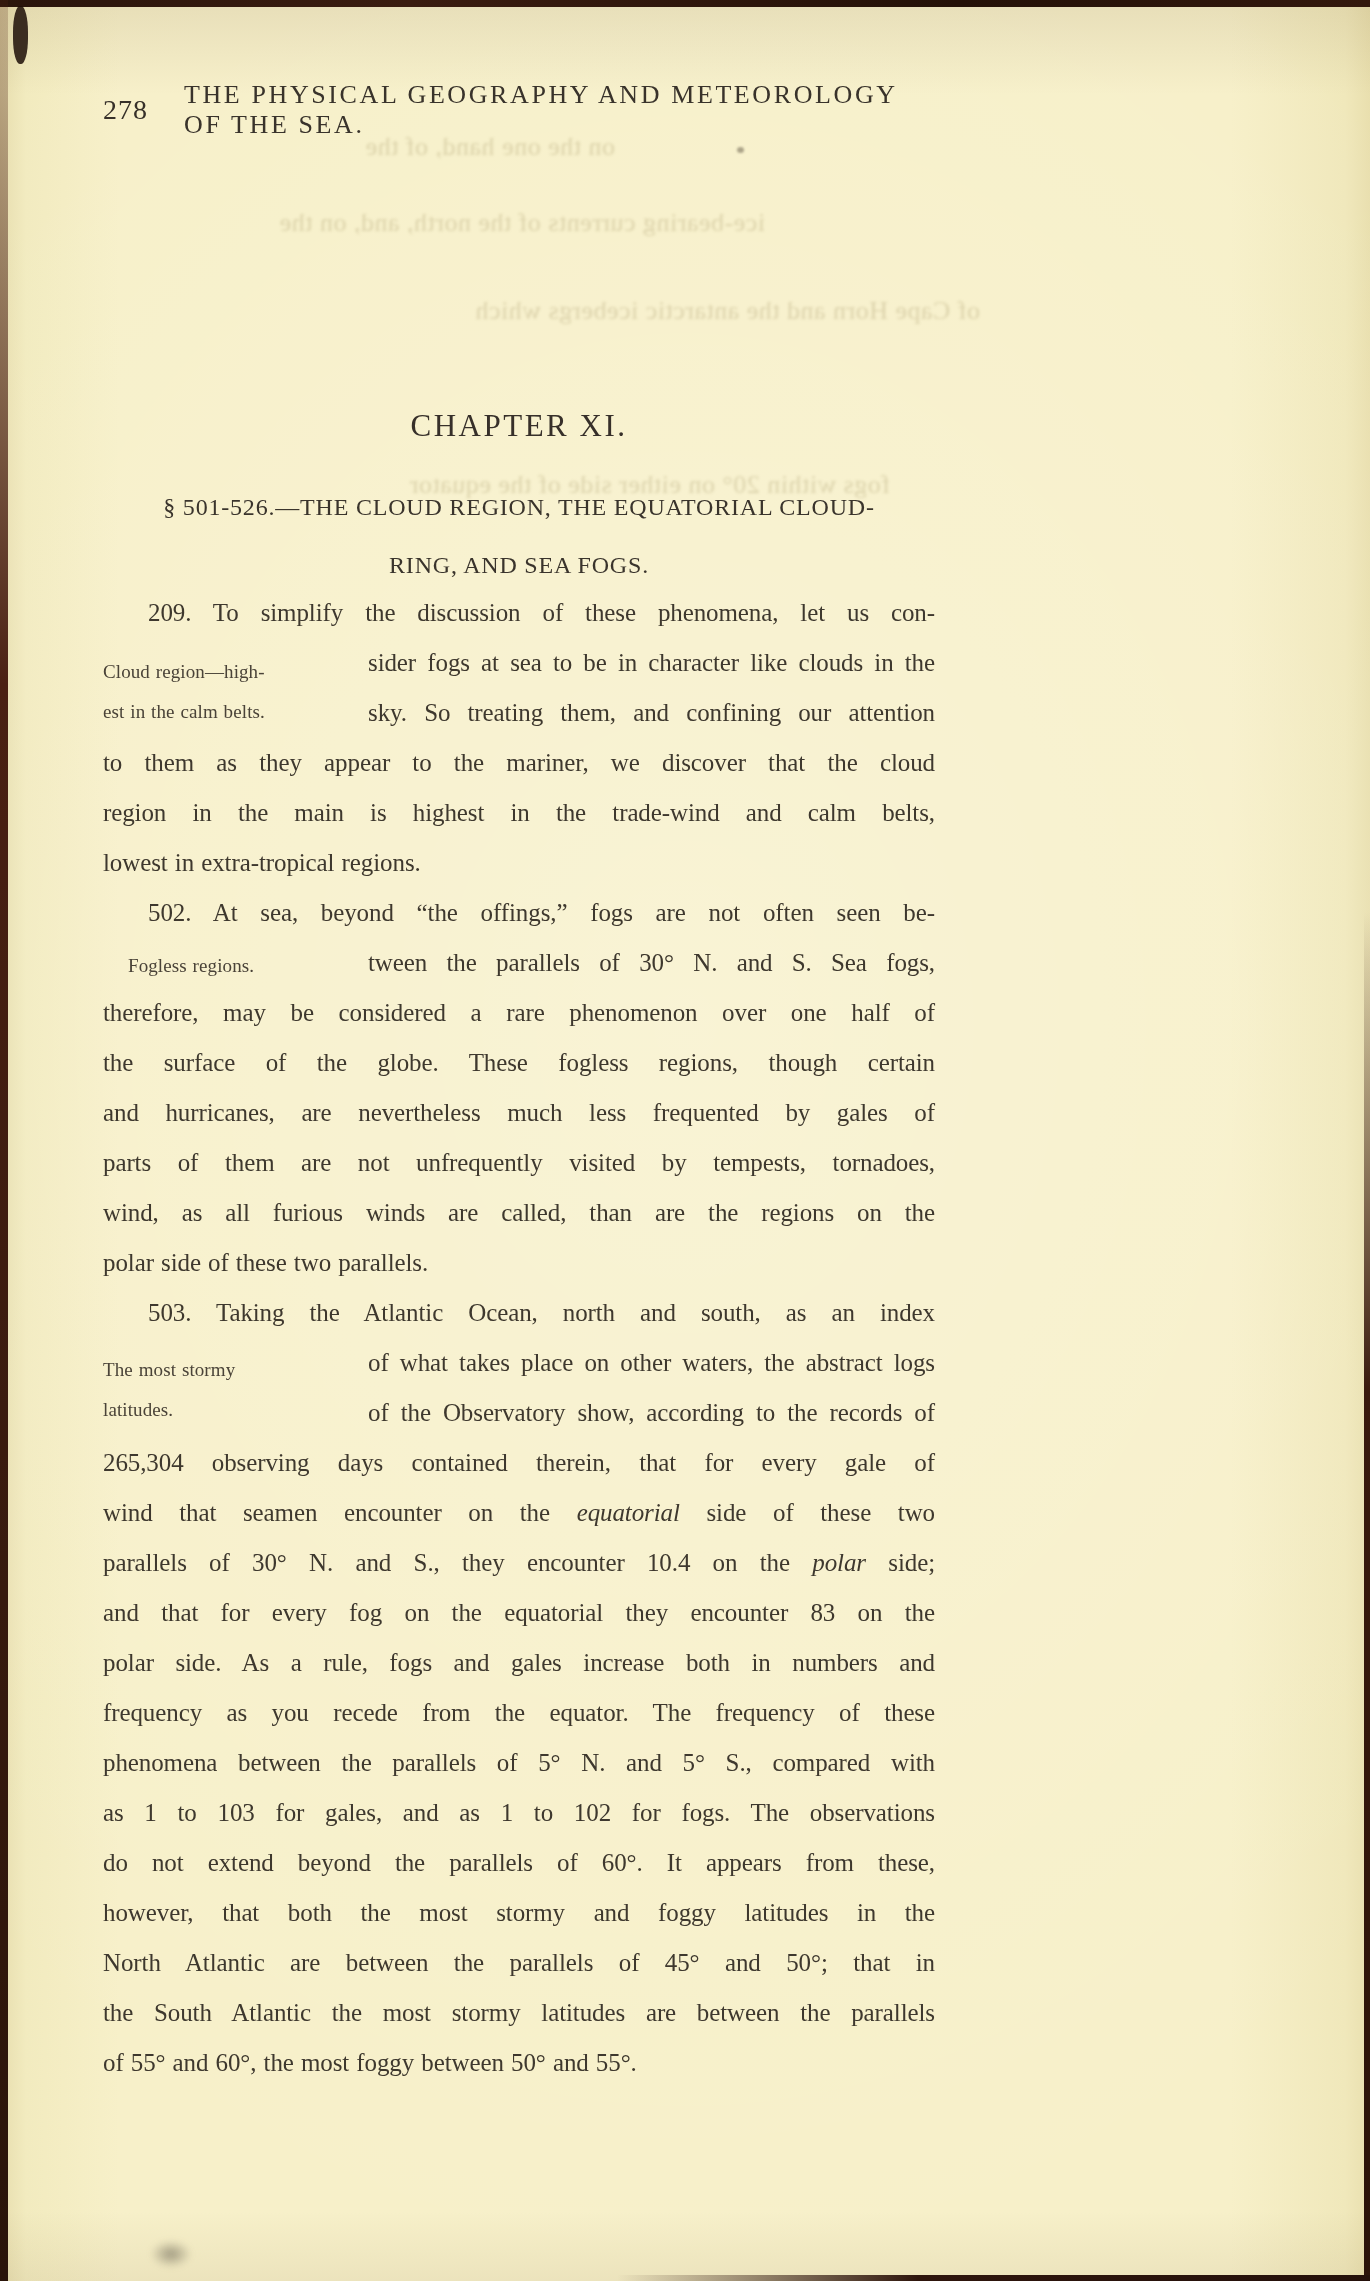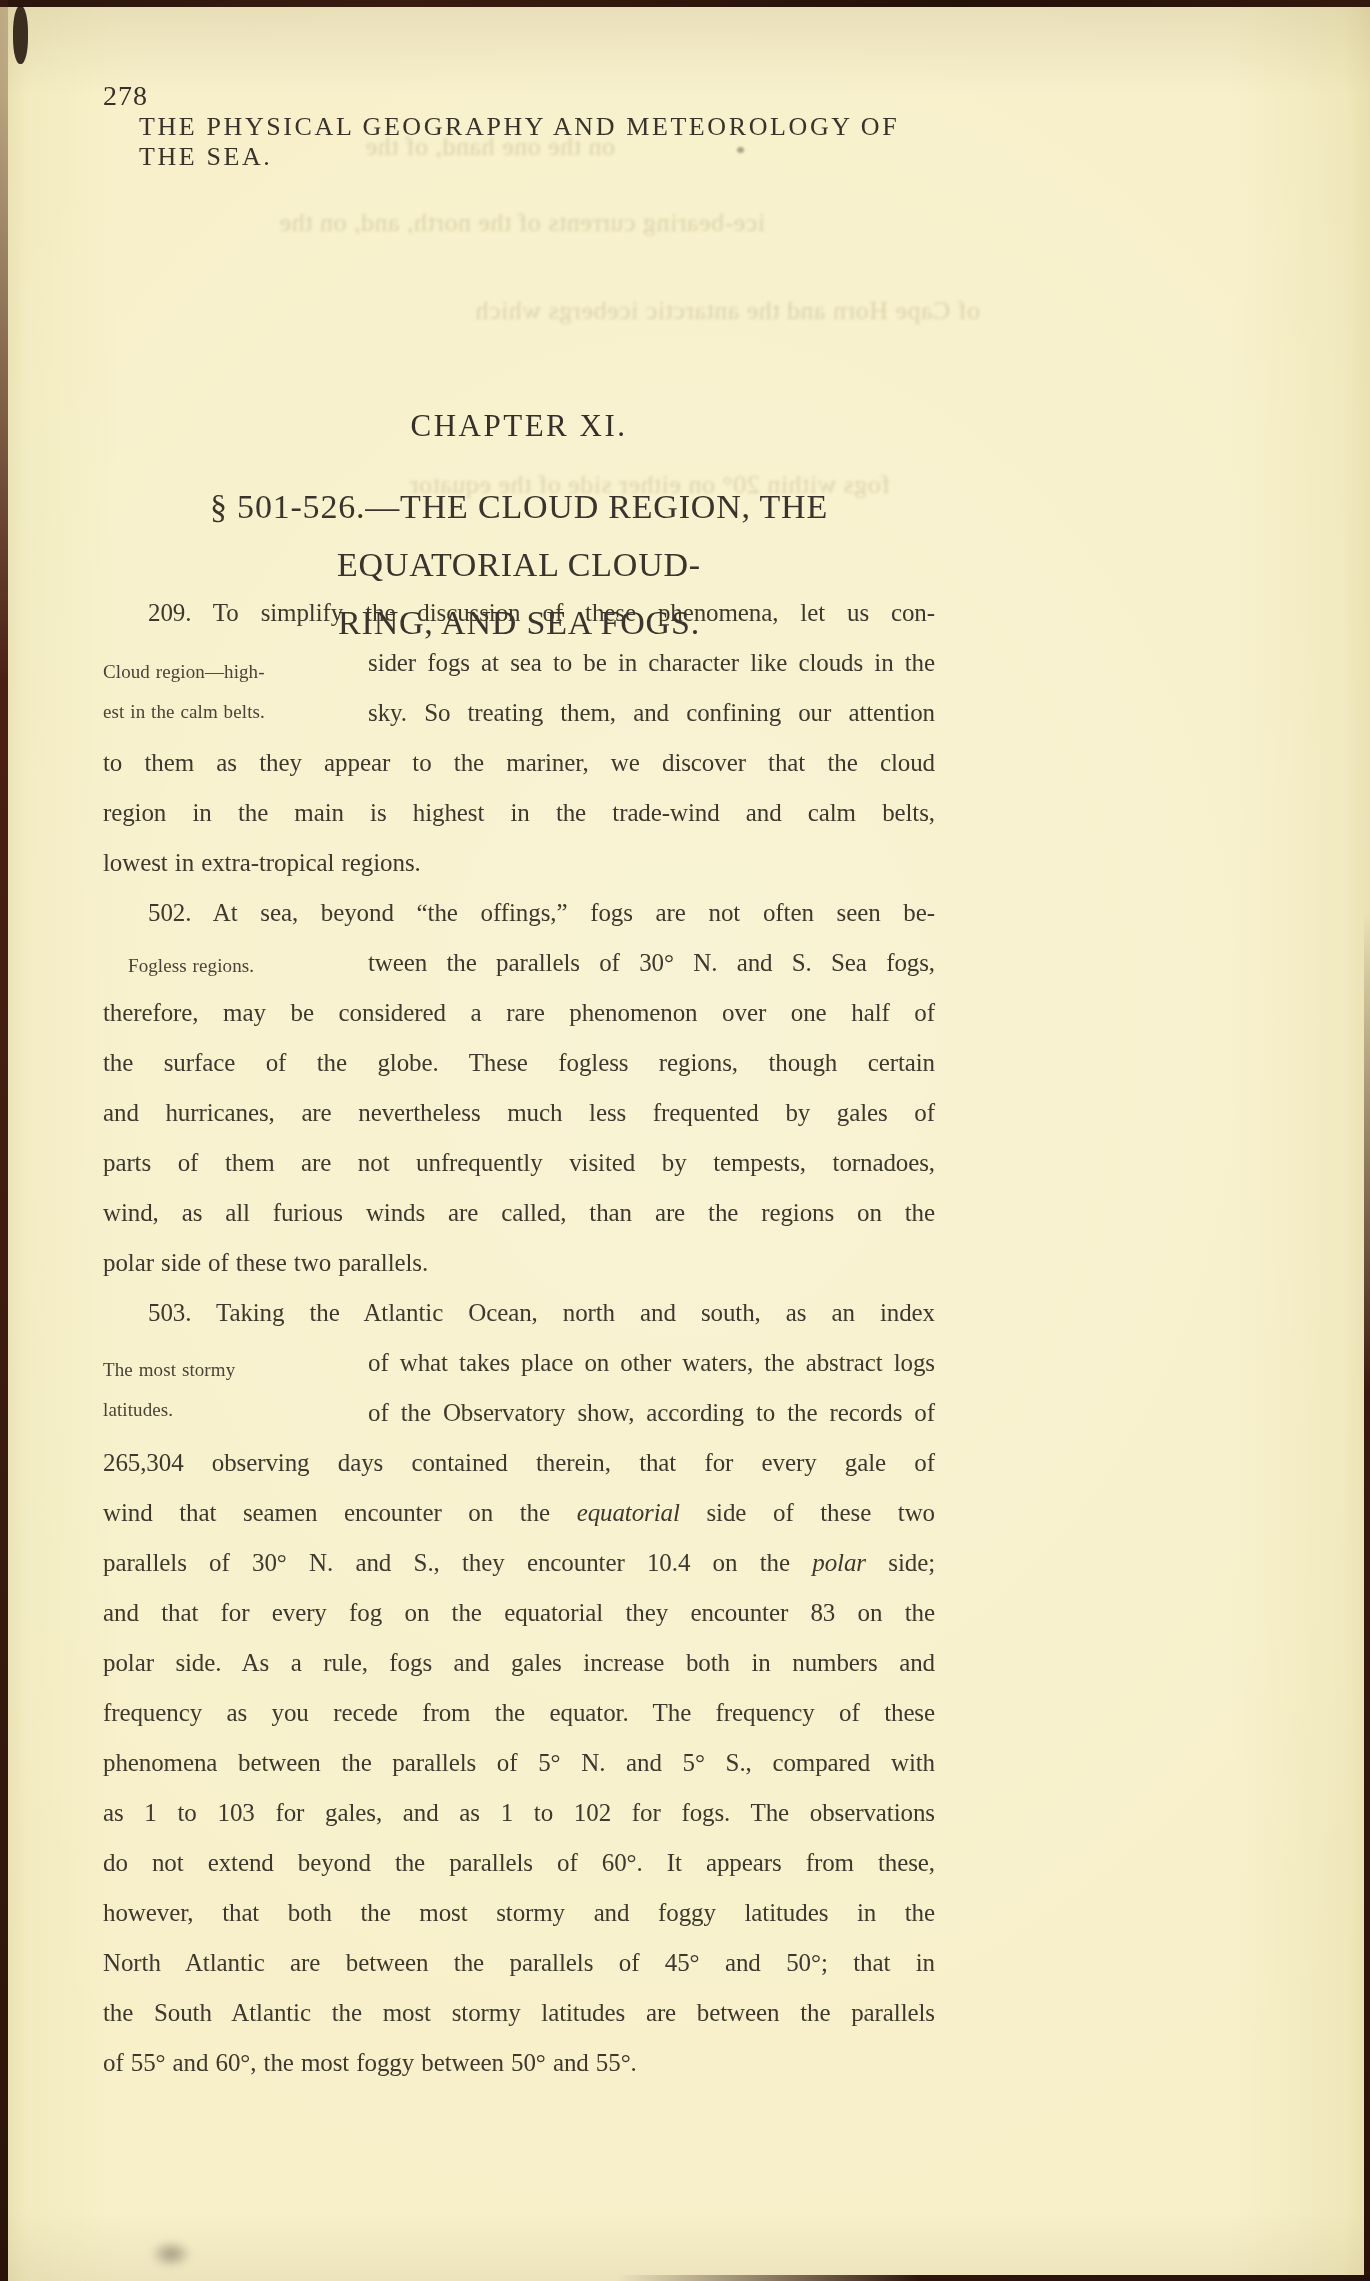--- a/index.html
+++ b/index.html
@@ -38,28 +38,28 @@
 
   
   .bleed{position:absolute;transform:scaleX(-1);color:var(--bleed,#9b8c5a);
     opacity:.30;filter:blur(1.4px);font-size:26px;letter-spacing:.5px;white-space:nowrap;}
   .bleed.b0{top:132px;left:110px;width:760px;text-align:center;}
   .bleed.b1{top:208px;left:105px;width:660px;}
   .bleed.b2{top:296px;left:300px;width:680px;}
   .bleed.b3{top:470px;left:110px;width:780px;}
 
   
-  .runhead{position:absolute;top:80px;left:103px;width:832px;display:flex;align-items:flex-start;flex-direction:column;}
+  .runhead{position:absolute;top:80px;left:103px;width:832px;display:flex;align-items:center;}
   .pagenum{font-size:28px;color:#37312a;letter-spacing:1px;}
   .runtitle{margin-left:36px;font-size:26px;letter-spacing:2.6px;color:#39332b;}
 
   .chapter{position:absolute;top:408px;left:103px;width:832px;text-align:center;
     font-size:31px;letter-spacing:2.5px;color:#37302a;}
   .secthead{position:absolute;top:478px;left:103px;width:832px;text-align:center;
-    font-size:34px;letter-spacing:.8px;line-height:58px;color:#3a342c;}
+    font-size:24px;letter-spacing:.8px;line-height:58px;color:#3a342c;}
 
   
   .bodytext{position:absolute;top:588px;left:103px;width:832px;font-size:25px;
     letter-spacing:-0.1px;word-spacing:1px;}
   .para{position:relative;}
   .line{line-height:50px;text-align:justify;text-align-last:justify;}
   .line.indent{padding-left:45px;}
   .line.cut{margin-left:265px;}
   .line.end{text-align:center;text-align-last:left;}
   .it{font-style:italic;}

